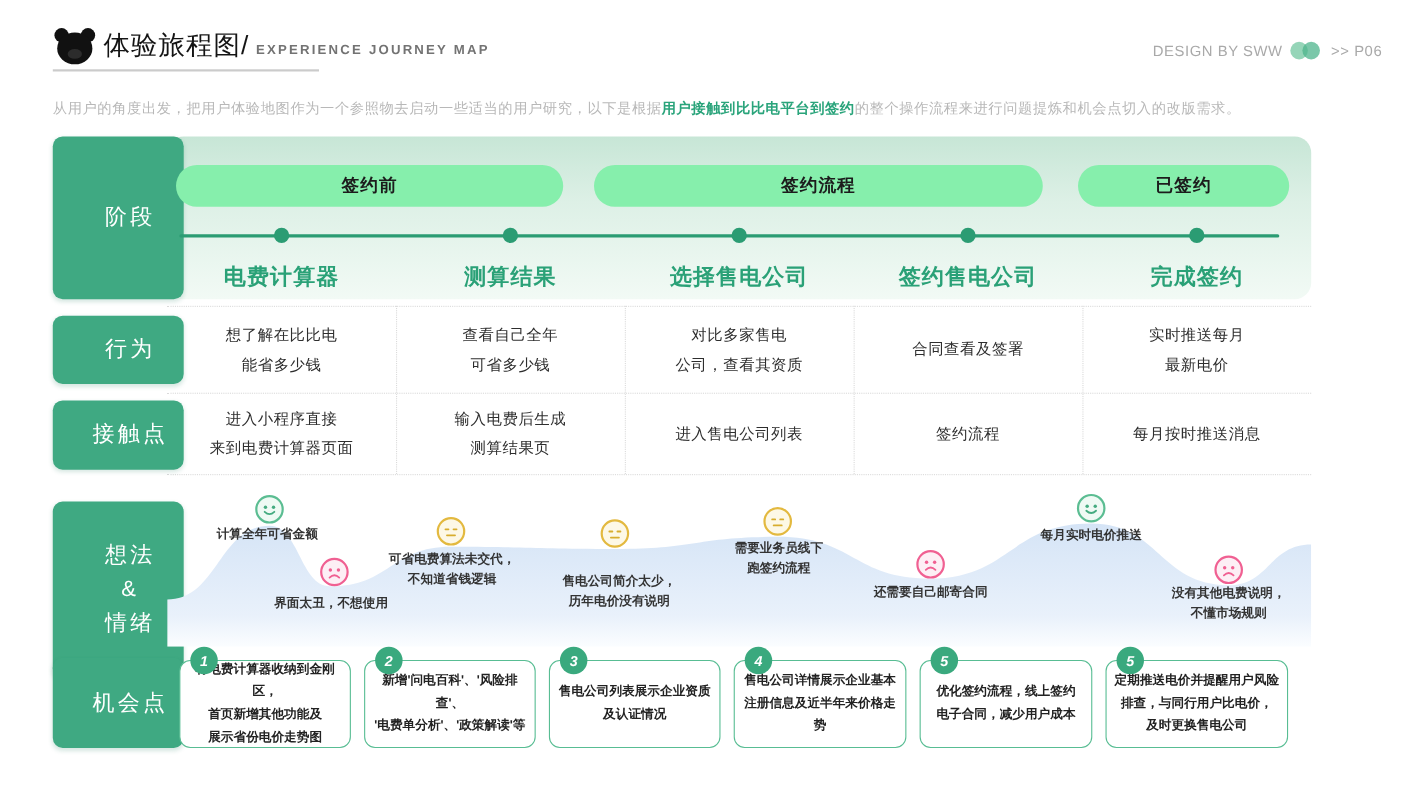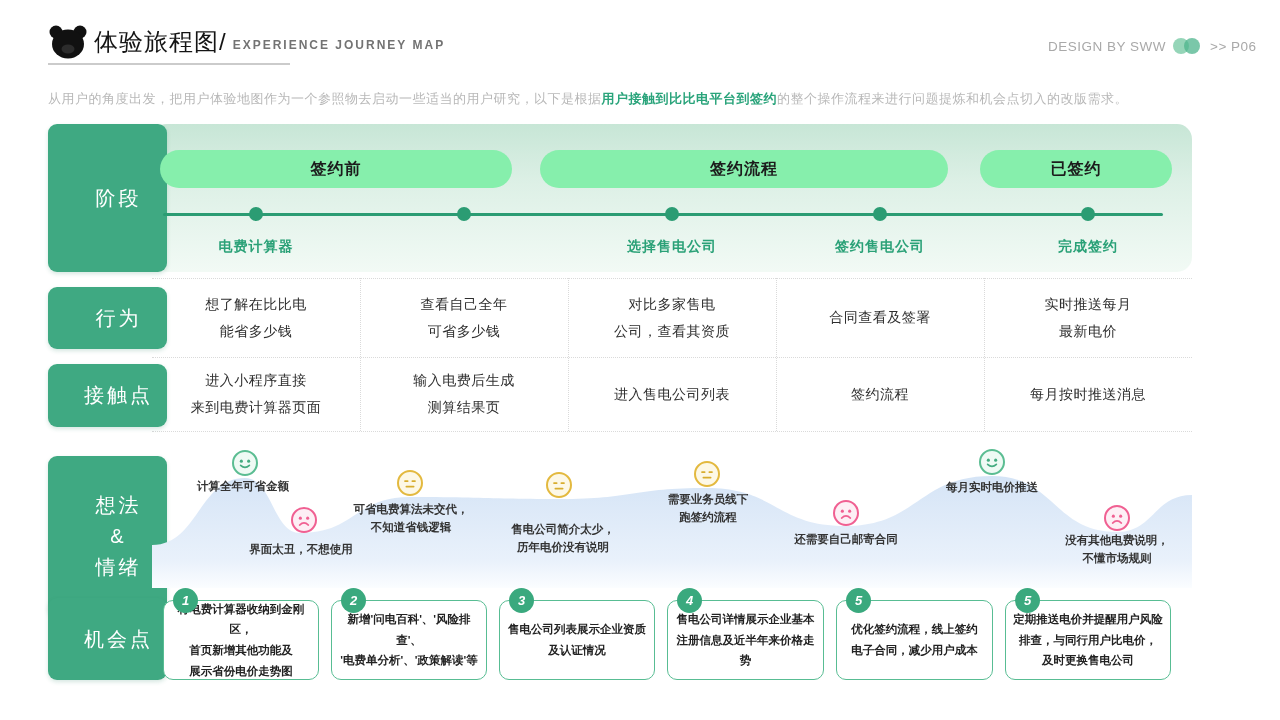--- a/index.html
+++ b/index.html
@@ -26,21 +26,21 @@
   .rowlabel{background:#3fa982;color:#fff;border-radius:9px;display:flex;flex-direction:column;
             align-items:center;justify-content:center;letter-spacing:3px;font-size:20px;
             box-shadow:0 2px 4px rgba(30,120,90,.18);line-height:1.55;padding-left:22px;}
 
   
   .band{background:linear-gradient(180deg,#c7e6d6 0%,#ddf0e6 40%,#f2faf5 100%);border-radius:15px;}
   .pill{background:#86efac;border-radius:19px;display:flex;align-items:center;justify-content:center;
         font-size:16px;color:#1c1c1c;font-weight:600;letter-spacing:1px;}
   .tline{height:2.5px;background:#2b9c73;border-radius:2px;}
   .dot{width:14px;height:14px;border-radius:50%;background:#2b9c73;}
-  .step{color:#2aa177;font-weight:700;font-size:14px;text-align:center;letter-spacing:1px;}
+  .step{color:#2aa177;font-weight:700;font-size:20px;text-align:center;letter-spacing:1px;}
 
   
   .cell{display:flex;align-items:center;justify-content:center;text-align:center;
         white-space:pre-line;font-size:14px;color:#2e2e2e;line-height:1.9;letter-spacing:.5px;}
   .hdot{border-top:1.5px dotted #dadada;}
   .vdot{border-left:1.5px dotted #dadada;}
 
   
   .face{width:26px;height:26px;border-radius:50%;box-sizing:border-box;display:flex;
         align-items:center;justify-content:center;background:#fff;}
@@ -104,20 +104,21 @@
   </div>
 
   <div class="abs tline" style="left:163px;top:213px;width:1000px;"></div>
   <div class="abs dot" style="left:249px;top:207px;"></div>
   <div class="abs dot" style="left:457px;top:207px;"></div>
   <div class="abs dot" style="left:665px;top:207px;"></div>
   <div class="abs dot" style="left:873px;top:207px;"></div>
   <div class="abs dot" style="left:1081px;top:207px;"></div>
 
   <div class="abs step" style="left:152px;top:238px;width:208px;">电费计算器</div>
+  <div class="abs step" style="left:360px;top:238px;width:208px;">测算结果</div>
   <div class="abs step" style="left:568px;top:238px;width:208px;">选择售电公司</div>
   <div class="abs step" style="left:776px;top:238px;width:208px;">签约售电公司</div>
   <div class="abs step" style="left:984px;top:238px;width:208px;">完成签约</div>
 
   <div class="abs hdot" style="left:152px;top:278px;width:1040px;"></div>
   <div class="abs hdot" style="left:152px;top:357px;width:1040px;"></div>
   <div class="abs hdot" style="left:152px;top:431px;width:1040px;"></div>
   <div class="abs vdot" style="left:360px;top:278px;height:153px;"></div>
   <div class="abs vdot" style="left:568px;top:278px;height:153px;"></div>
   <div class="abs vdot" style="left:776px;top:278px;height:153px;"></div>

